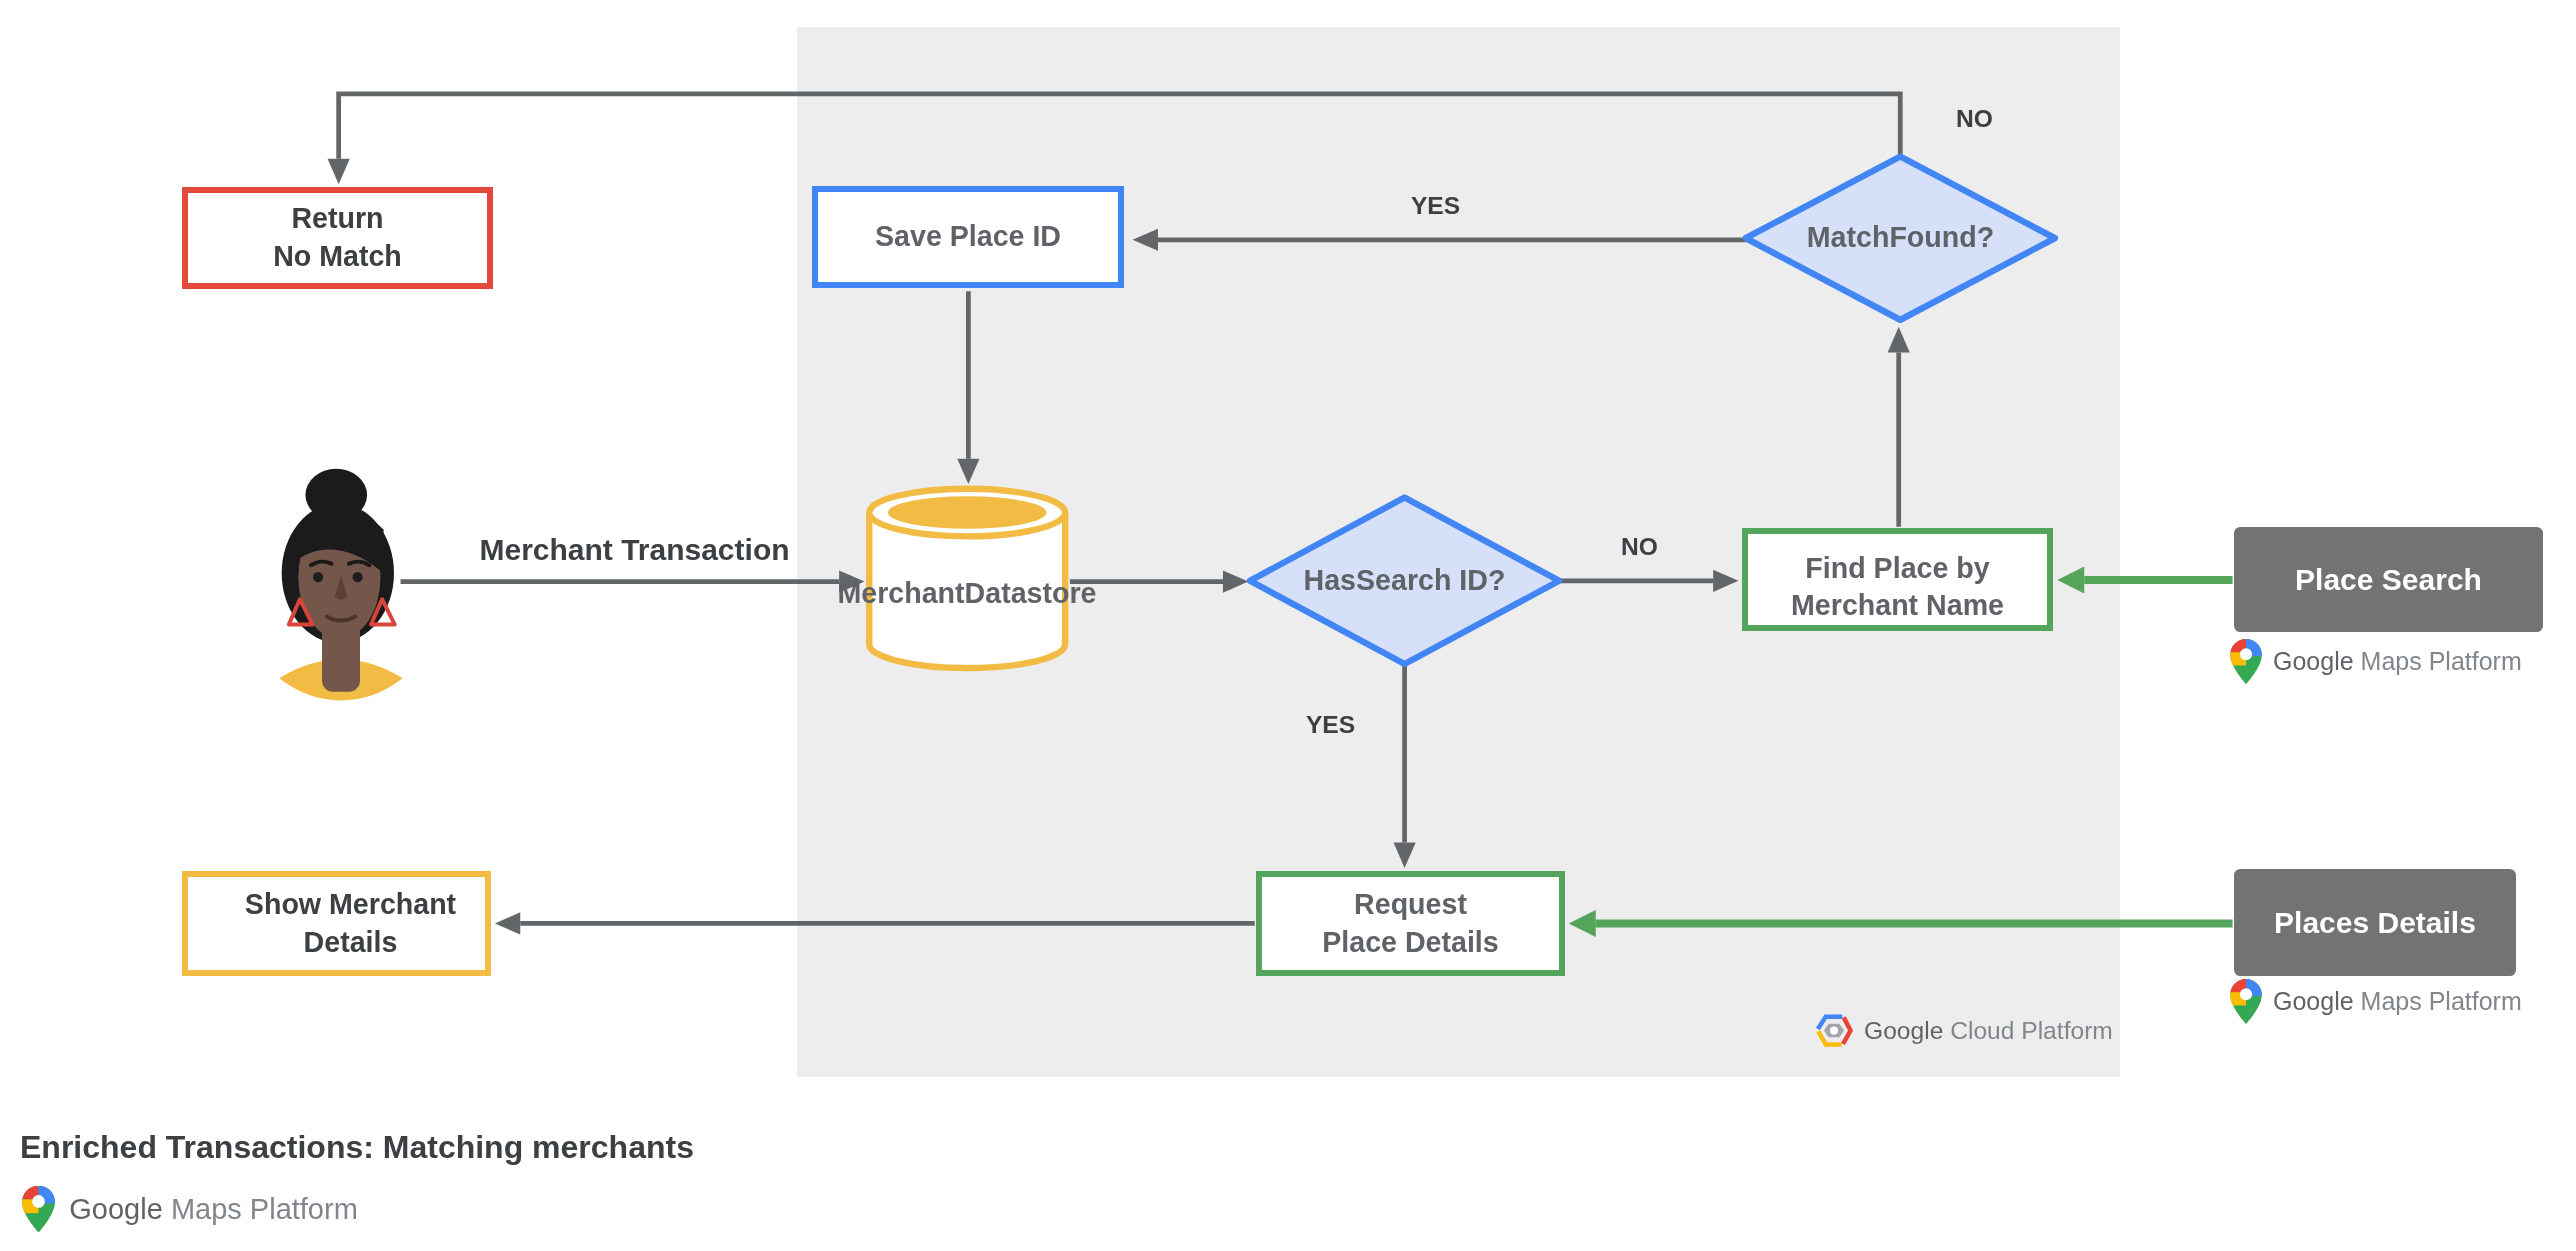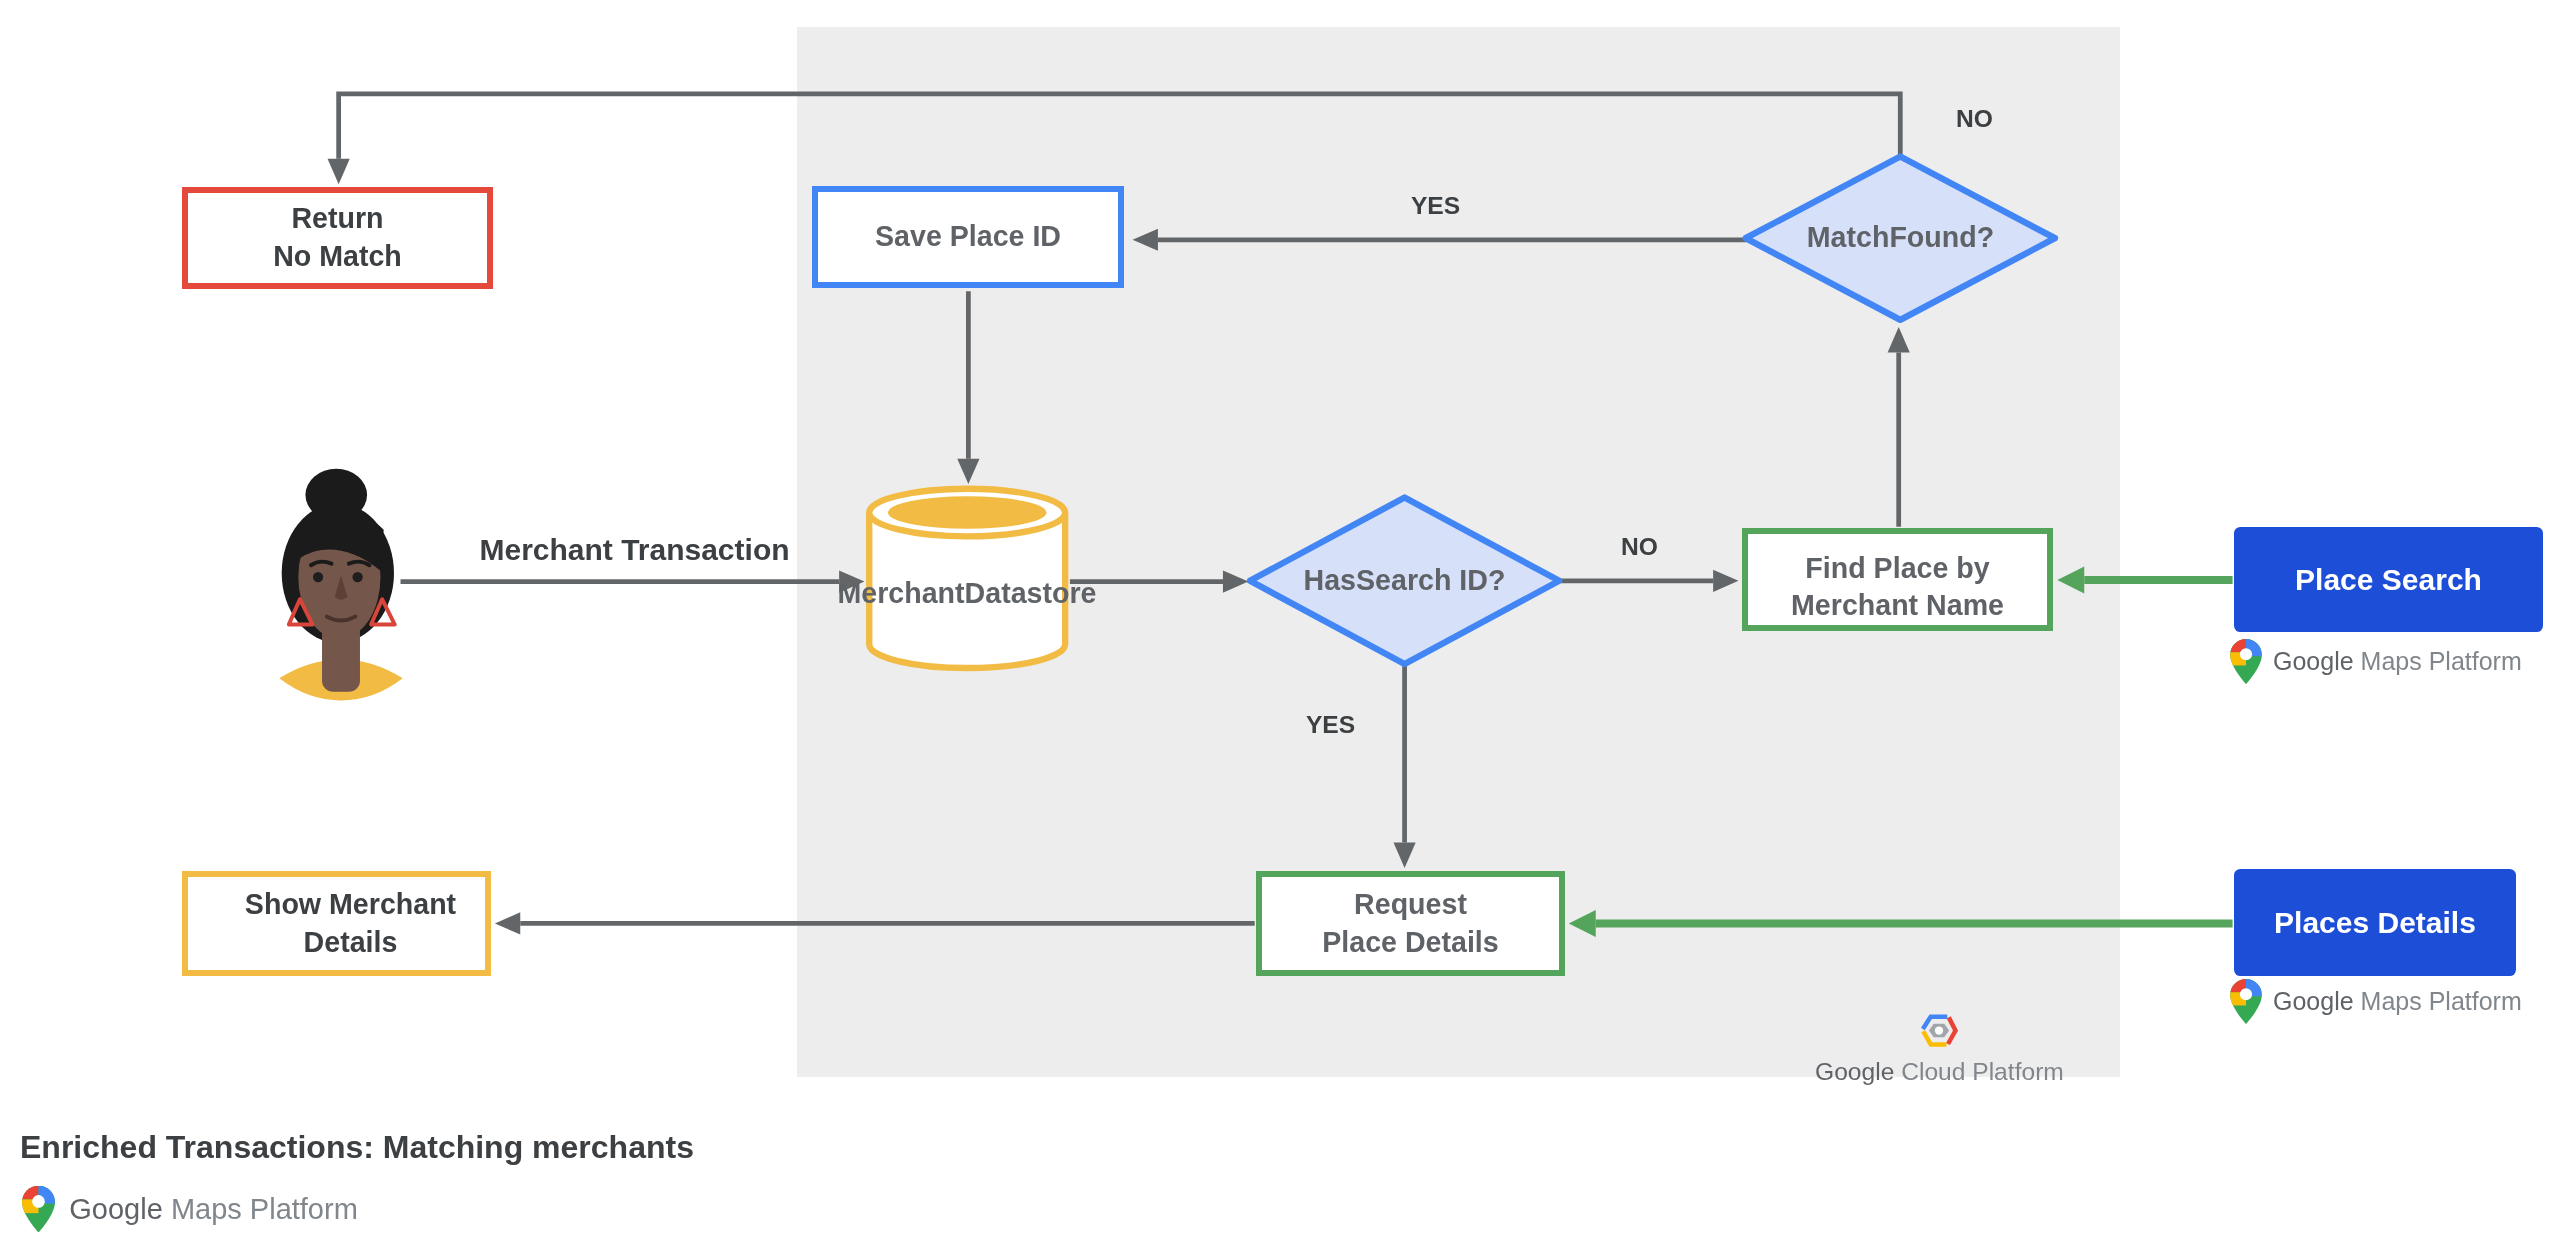--- a/index.html
+++ b/index.html
@@ -20,21 +20,21 @@
     background:#ffffff;text-align:center;
     font-weight:bold;font-size:28.6px;line-height:1.32;color:#5F6368;
     box-sizing:border-box;
   }
   .node span{display:block;}
   .b-red{border:6.3px solid #E5493C;color:#3C4043;}
   .b-blue{border:6.3px solid #4285F4;}
   .b-green{border:6.3px solid #55A45C;}
   .b-yellow{border:6.3px solid #F2BB43;color:#3C4043;}
   .fill-green{
-    background:#1d4ed8;color:#ffffff;border:none;border-radius:6.3px;
+    background:#737373;color:#ffffff;border:none;border-radius:6.3px;
     font-size:30px;
   }
   .shape-label{
     position:absolute;display:flex;flex-direction:row;
     align-items:center;justify-content:center;text-align:center;
     font-weight:bold;font-size:28.6px;line-height:1.3;color:#5F6368;
   }
   .shape-label span{display:block;}
   .lbl{
     position:absolute;font-weight:bold;color:#3C4043;
@@ -199,21 +199,21 @@
         <rect x="0" y="0" width="24" height="34" fill="#34A853"></rect>
         <rect x="0" y="0" width="12" height="10" fill="#EA4335"></rect>
         <rect x="12" y="0" width="12" height="13" fill="#4285F4"></rect>
         <rect x="0" y="10" width="12" height="10" fill="#FBBC04"></rect>
         <circle cx="12" cy="11.5" r="4.6" fill="#ffffff"></circle>
       </g>
     </svg>
     <span><span class="g-dark">Google</span> <span class="g-light">Maps Platform</span></span>
   </div>
 
-  <div class="logo-row" id="gcp-logo" style="left:1815px;top:1014px;flex-direction:column;">
+  <div class="logo-row" id="gcp-logo" style="left:1815px;top:1014px;">
     <svg class="hex" viewBox="0 0 50 44">
       <path d="M3.5 20 L14 3.5 H36" stroke="#4285F4" stroke-width="6" fill="none"></path>
       <path d="M38 4.5 L47 22 L37 40" stroke="#EA4335" stroke-width="6" fill="none"></path>
       <path d="M35 40.5 H14 L4 23" stroke="#FBBC04" stroke-width="6" fill="none"></path>
       <path d="M18 13 H32 L38.5 22 L32 31 H18 L11.5 22 Z" fill="#A2A6AA"></path>
       <circle cx="25" cy="22" r="5.5" fill="#ffffff"></circle>
     </svg>
     <span><span class="g-dark">Google</span> <span class="g-light">Cloud Platform</span></span>
   </div>
 

